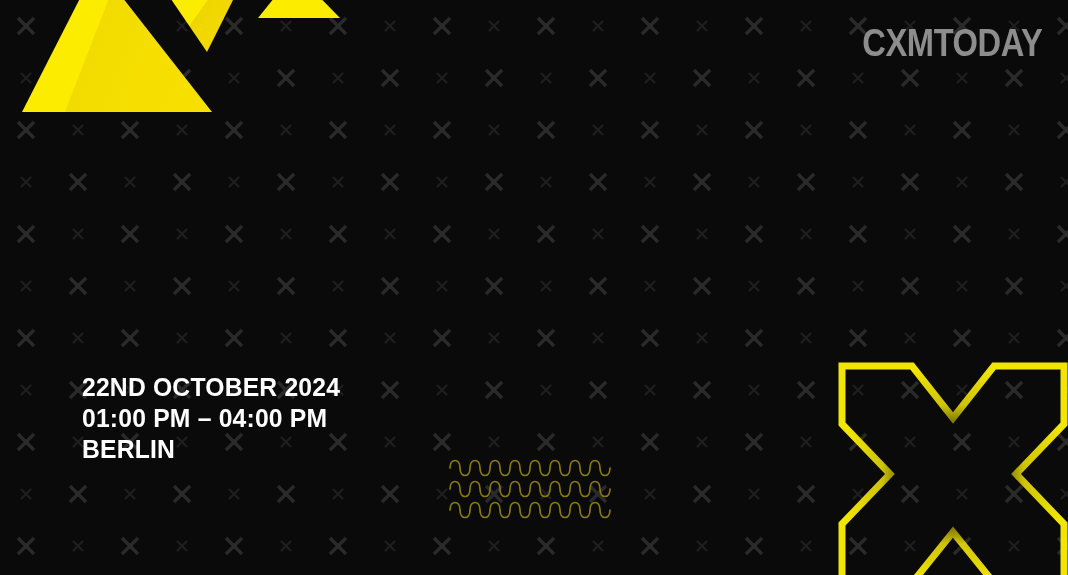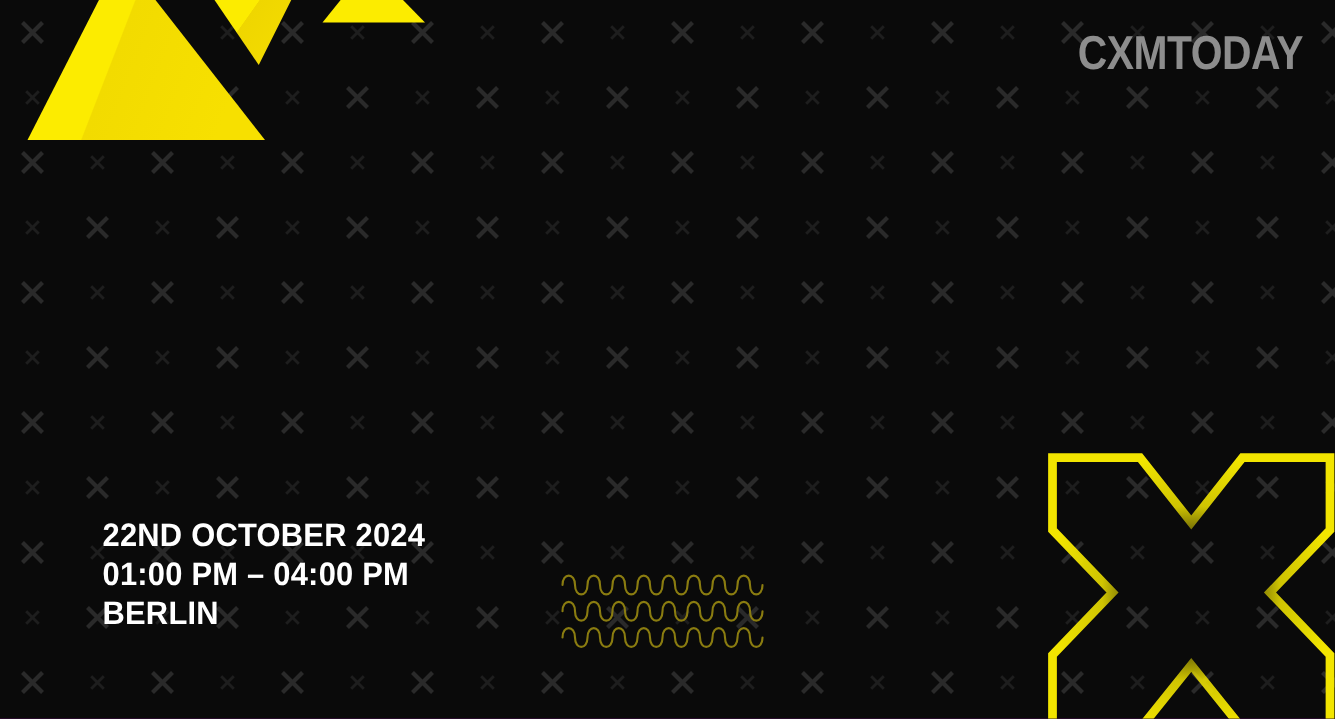--- a/index.html
+++ b/index.html
@@ -7,21 +7,21 @@
   body {
     width:1068px; height:575px;
     font-family:"Liberation Sans", sans-serif;
     overflow:hidden;
   }
 
   .poster {
     position:relative;
     width:1068px;
     height:575px;
-    background:#701a75;
+    background:#404040;
     overflow:hidden;
   }
 
   
   .bg-pattern {
     position:absolute;
     inset:0;
     z-index:0;
     opacity:1;
   }
@@ -79,21 +79,21 @@
     white-space:nowrap;
     margin-top:6px;
     transform:scaleX(0.93);
     transform-origin:left center;
   }
 
   
   .details {
     position:absolute;
     left:82px;
-    top:413px;
+    top:372px;
     z-index:5;
   }
   .details .line {
     font-family:"Liberation Sans Narrow","Liberation Sans", sans-serif;
     font-weight:bold;
     font-size:26px;
     line-height:31px;
     letter-spacing:0.2px;
     color:#ffffff;
     white-space:nowrap;

